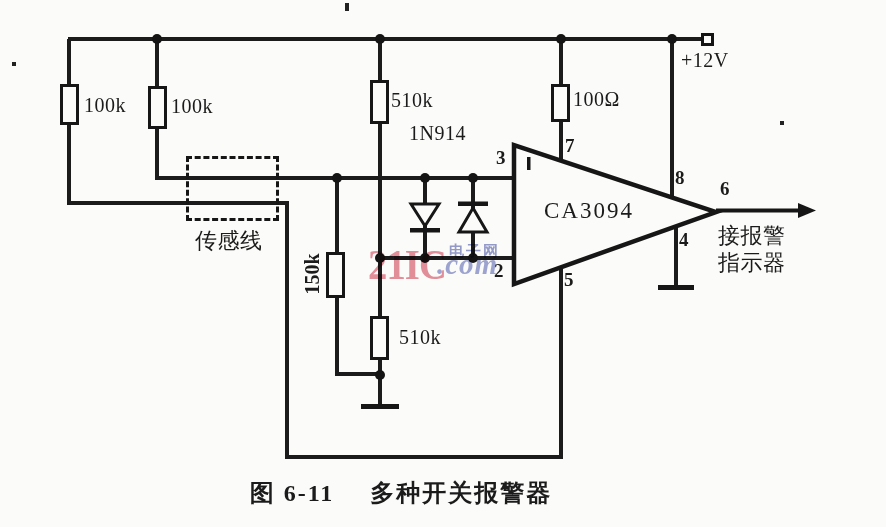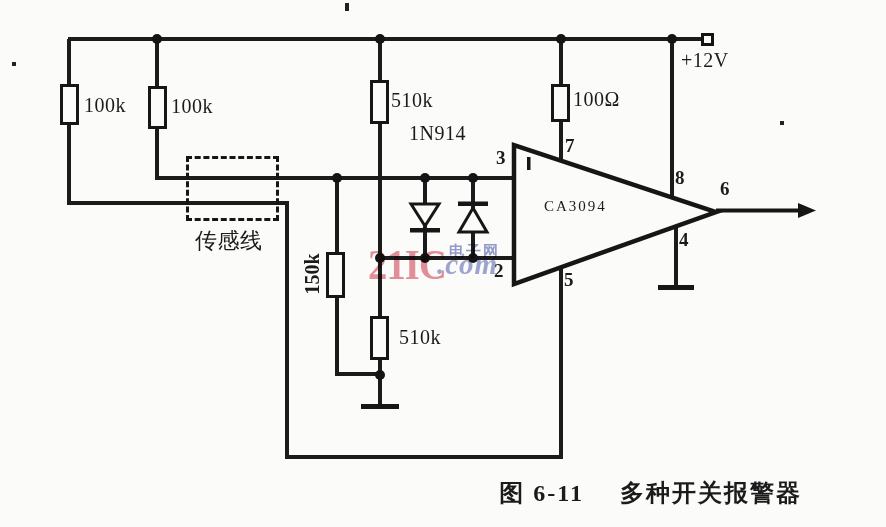--- a/index.html
+++ b/index.html
@@ -17,21 +17,21 @@
   .pin{position:absolute;font-size:19px;font-weight:600;z-index:4;}
   .cjk{font-family:"Liberation Serif","DejaVu Sans",sans-serif;}
   .svgabs{position:absolute;z-index:2;}
   .speck{position:absolute;background:#222;z-index:1;}
   #dashedbox{position:absolute;left:186px;top:156px;width:93px;height:65px;
     border:3px dashed #161616;box-sizing:border-box;background:transparent;z-index:2;}
   #terminal{position:absolute;left:701px;top:33px;width:13px;height:13px;
     box-sizing:border-box;border:3px solid #141414;background:#fbfbf9;z-index:3;}
   #rot150k{position:absolute;left:281px;top:263px;width:62px;height:22px;text-align:center;
     transform:rotate(-90deg);font-size:20px;font-weight:600;z-index:4;}
-  #caption{position:absolute;left:0;top:477px;width:802px;text-align:right;
+  #caption{position:absolute;left:0;top:477px;width:802px;text-align:center;
     font-size:24px;font-weight:600;letter-spacing:2px;z-index:4;}
   #caption .gap{display:inline-block;width:36px;}
   .wm{position:absolute;z-index:5;mix-blend-mode:multiply;white-space:nowrap;}
   #wm-brand{left:368px;top:241px;font-size:42px;font-weight:800;letter-spacing:-1px;
     transform:scaleX(.92);transform-origin:left top;color:rgba(225,120,135,.82);}
   #wm-cn{left:449px;top:242px;font-size:15px;font-weight:700;letter-spacing:2px;
     color:rgba(135,143,198,.88);}
   #wm-com{left:437px;top:248px;font-size:29px;font-weight:700;font-style:italic;
     letter-spacing:1px;color:rgba(146,154,206,.88);}
 </style>
@@ -92,21 +92,21 @@
   </svg>
   <svg class="svgabs" style="left:454px;top:200px;" width="38" height="34" viewBox="0 0 38 34">
     <rect x="4" y="1.5" width="30" height="4.5" fill="#161616"></rect>
     <polygon points="19,8 5,32 33,32" fill="#fbfbf9" stroke="#161616" stroke-width="3"></polygon>
   </svg>
 
   <svg class="svgabs" style="left:505px;top:135px;" width="225" height="160" viewBox="0 0 225 160">
     <polygon points="9,10 9,149 211,77" fill="#fbfbf9" stroke="#161616" stroke-width="4.5"></polygon>
     <rect x="22" y="22" width="3.5" height="13" fill="#161616"></rect>
   </svg>
-  <div class="lbl" style="left:544px;top:198px;font-size:15px;letter-spacing:2px;">CA3094</div>
+  <div class="lbl" style="left:544px;top:198px;font-size:23px;letter-spacing:2px;">CA3094</div>
 
   <svg class="svgabs" style="left:714px;top:200px;" width="104" height="22" viewBox="0 0 104 22">
     <line x1="2" y1="10.5" x2="88" y2="10.5" stroke="#161616" stroke-width="4"></line>
     <polygon points="84,3 102,10.5 84,18" fill="#161616"></polygon>
   </svg>
 
   <div id="dashedbox"></div>
   <div class="lbl cjk" style="left:195px;top:226px;font-size:22px;">传感线</div>
 
   <div id="terminal"></div>
@@ -121,20 +121,22 @@
   <div class="lbl" style="left:409px;top:122px;">1N914</div>
 
   <div class="pin" style="left:496px;top:147px;">3</div>
   <div class="pin" style="left:494px;top:260px;">2</div>
   <div class="pin" style="left:565px;top:135px;">7</div>
   <div class="pin" style="left:564px;top:269px;">5</div>
   <div class="pin" style="left:675px;top:167px;">8</div>
   <div class="pin" style="left:679px;top:229px;">4</div>
   <div class="pin" style="left:720px;top:178px;">6</div>
 
+  <div class="lbl cjk" style="left:718px;top:221px;font-size:22px;">接报警</div>
+  <div class="lbl cjk" style="left:718px;top:248px;font-size:22px;">指示器</div>
 
   <div class="wm" id="wm-brand">21IC</div>
   <div class="wm" id="wm-cn">电子网</div>
   <div class="wm" id="wm-com">.com</div>
 
   <div id="caption" class="cjk">
     <span>图 6-11</span><span class="gap"></span><span>多种开关报警器</span>
   </div>
 
   <div class="speck" style="left:345px;top:3px;width:4px;height:8px;"></div>

